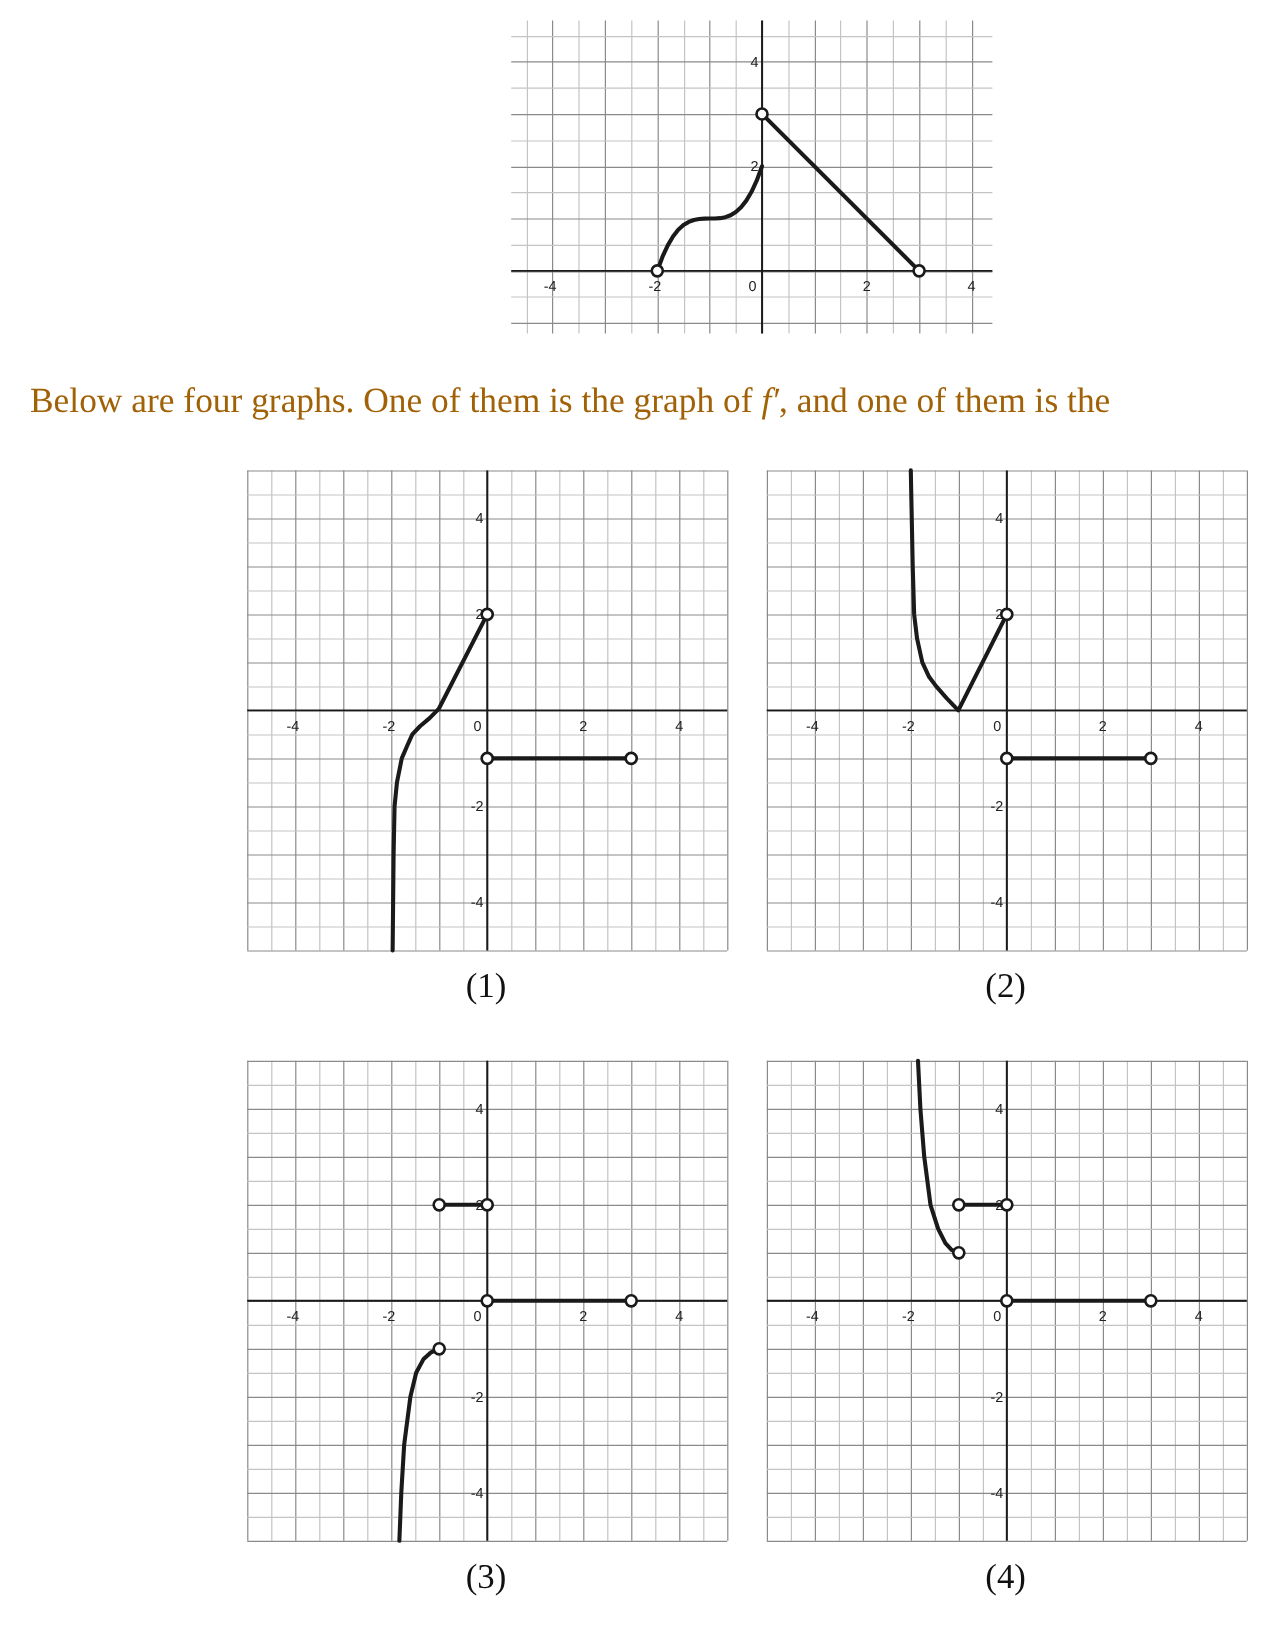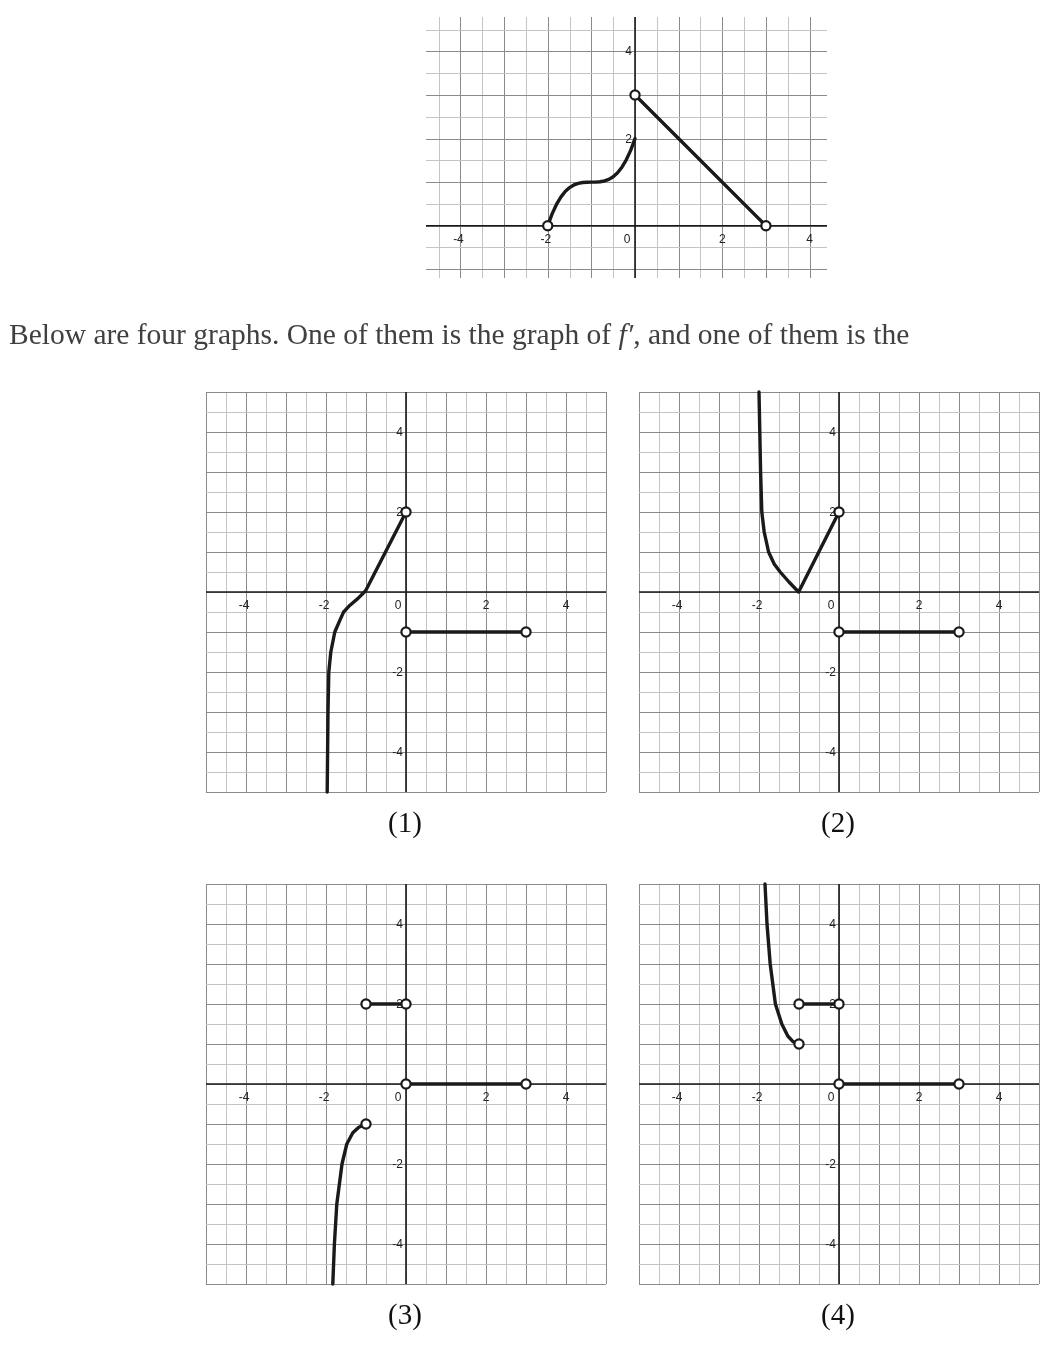--- a/index.html
+++ b/index.html
@@ -1,21 +1,21 @@
 <!DOCTYPE html>
 <html><head>
   <meta charset="utf-8">
   <style>
     html, body { margin: 0; padding: 0; background: #ffffff; }
     body { width: 1056px; height: 1361px; position: relative; overflow: hidden; font-family: "Liberation Serif", serif; color: #111; }
     .graph { position: absolute; }
     .graph svg { display: block; overflow: visible; }
     .sentence {
-      position: absolute; left: 9px; top: 318px; white-space: nowrap;
-      font-family: "Liberation Serif", serif; font-size: 29.5px; color: #404040; letter-spacing: 0px;
+      position: absolute; left: 25px; top: 318px; white-space: nowrap;
+      font-family: "Liberation Serif", serif; font-size: 29.5px; color: #a16207; letter-spacing: 0px;
     }
     .sentence .math { font-style: italic; }
     .caption {
       position: absolute; font-family: "Liberation Serif", serif; font-size: 29px; color: #111;
       transform: translateX(-50%); white-space: nowrap;
     }
     .tick { font-family: "Liberation Sans", sans-serif; font-size: 12px; fill: #222; }
   </style>
 </head>
 <body>

